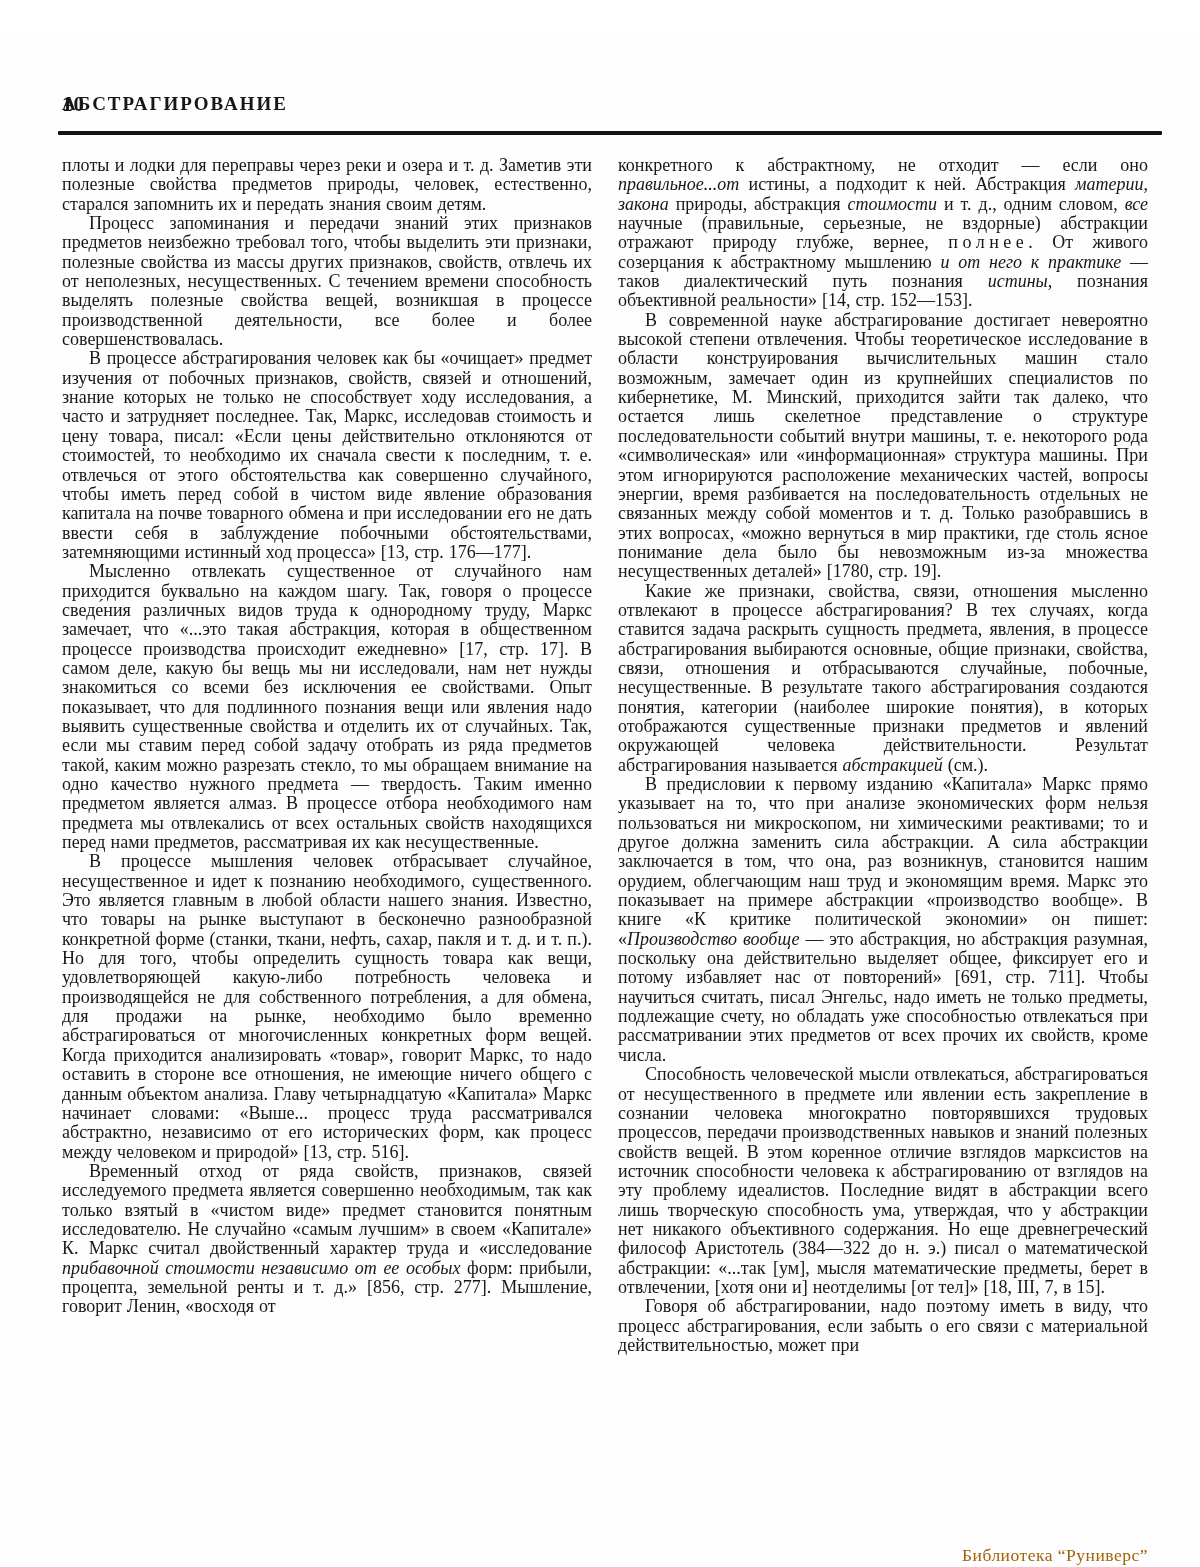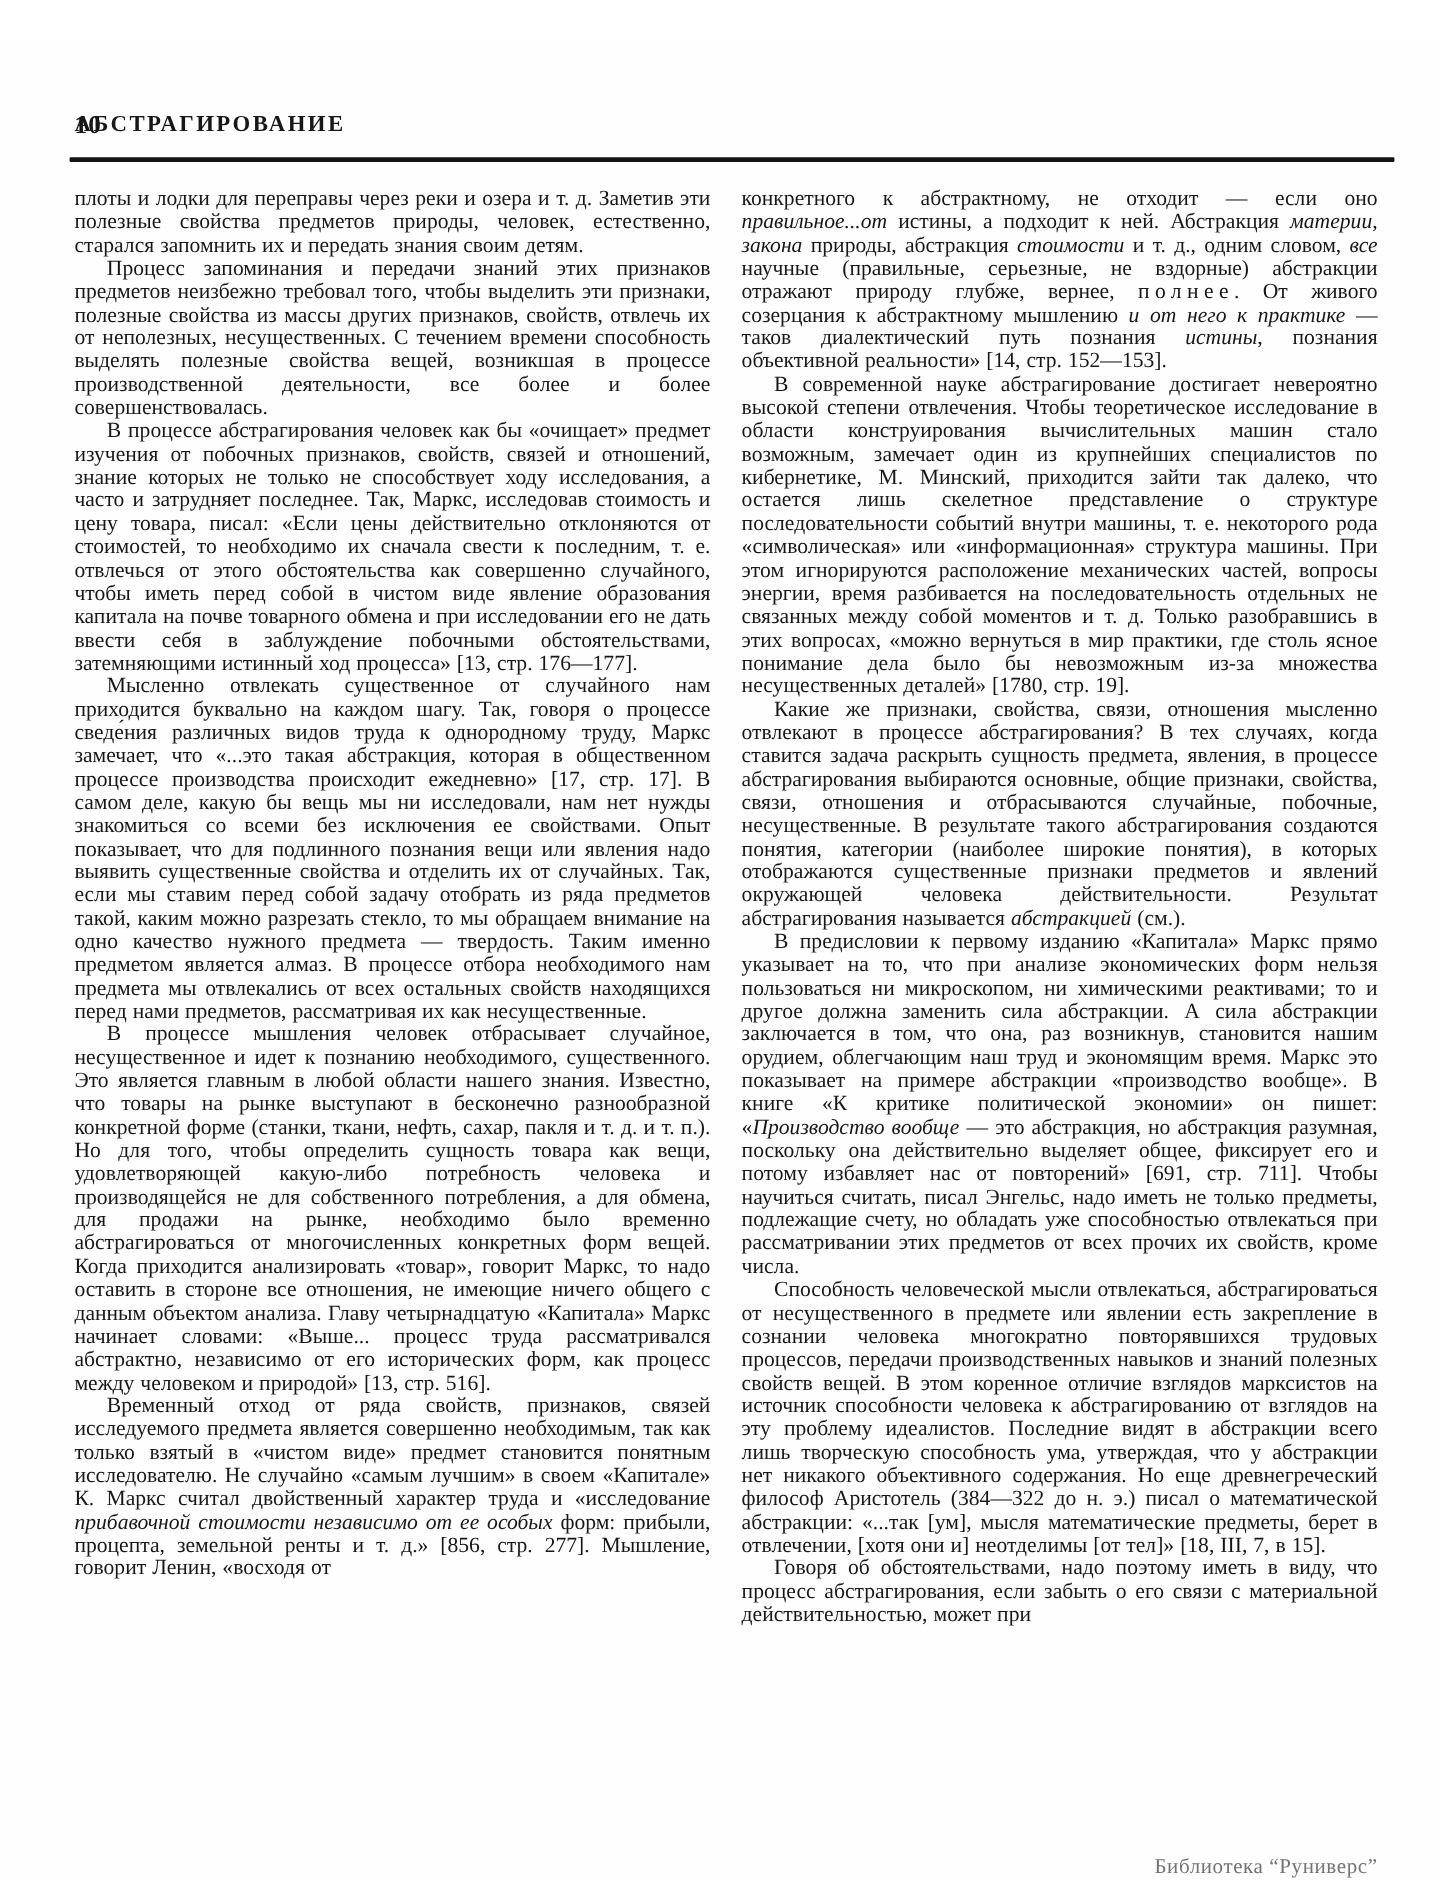--- a/index.html
+++ b/index.html
@@ -70,21 +70,21 @@
   }
   .para { margin: 0; }
   .para.indent { text-indent: 27px; }
   .it { font-style: italic; }
   .sp { letter-spacing: 4.5px; }
   .footer-watermark {
     position: absolute;
     right: 52px;
     bottom: 33px;
     font-size: 17.5px;
-    color: #737373;
+    color: #a16207;
     letter-spacing: 0.5px;
   }
 </style>
 </head>
 <body>
 
 <div class="page">
 
   <div class="header">
     <span class="page-number">10</span>
@@ -101,19 +101,19 @@
         <p class="para indent"><span>Мысленно отвлекать существенное от случайного нам приходится буквально на каждом шагу. Так, говоря о процессе сведе́ния различных видов труда к однородному труду, Маркс замечает, что «...это такая абстракция, которая в общественном процессе производства происходит ежедневно» [17, стр. 17]. В самом деле, какую бы вещь мы ни исследовали, нам нет нужды знакомиться со всеми без исключения ее свойствами. Опыт показывает, что для подлинного познания вещи или явления надо выявить существенные свойства и отделить их от случайных. Так, если мы ставим перед собой задачу отобрать из ряда предметов такой, каким можно разрезать стекло, то мы обращаем внимание на одно качество нужного предмета — твердость. Таким именно предметом является алмаз. В процессе отбора необходимого нам предмета мы отвлекались от всех остальных свойств находящихся перед нами предметов, рассматривая их как несущественные.</span></p>
         <p class="para indent"><span>В процессе мышления человек отбрасывает случайное, несущественное и идет к познанию необходимого, существенного. Это является главным в любой области нашего знания. Известно, что товары на рынке выступают в бесконечно разнообразной конкретной форме (станки, ткани, нефть, сахар, пакля и т. д. и т. п.). Но для того, чтобы определить сущность товара как вещи, удовлетворяющей какую-либо потребность человека и производящейся не для собственного потребления, а для обмена, для продажи на рынке, необходимо было временно абстрагироваться от многочисленных конкретных форм вещей. Когда приходится анализировать «товар», говорит Маркс, то надо оставить в стороне все отношения, не имеющие ничего общего с данным объектом анализа. Главу четырнадцатую «Капитала» Маркс начинает словами: «Выше... процесс труда рассматривался абстрактно, независимо от его исторических форм, как процесс между человеком и природой» [13, стр. 516].</span></p>
         <p class="para indent"><span>Временный отход от ряда свойств, признаков, связей исследуемого предмета является совершенно необходимым, так как только взятый в «чистом виде» предмет становится понятным исследователю. Не случайно «самым лучшим» в своем «Капитале» К. Маркс считал двойственный характер труда и «исследование </span><span class="it">прибавочной стоимости независимо от ее особых</span><span> форм: прибыли, процепта, земельной ренты и т. д.» [856, стр. 277]. Мышление, говорит Ленин, «восходя от</span></p>
       </div>
     <div class="col">
         <p class="para"><span>конкретного к абстрактному, не отходит — если оно </span><span class="it">правильное...от</span><span> истины, а подходит к ней. Абстракция </span><span class="it">материи, закона</span><span> природы, абстракция </span><span class="it">стоимости</span><span> и т. д., одним словом, </span><span class="it">все</span><span> научные (правильные, серьезные, не вздорные) абстракции отражают природу глубже, вернее, </span><span class="sp">полнее</span><span>. От живого созерцания к абстрактному мышлению </span><span class="it">и от него к практике</span><span> — таков диалектический путь познания </span><span class="it">истины</span><span>, познания объективной реальности» [14, стр. 152—153].</span></p>
         <p class="para indent"><span>В современной науке абстрагирование достигает невероятно высокой степени отвлечения. Чтобы теоретическое исследование в области конструирования вычислительных машин стало возможным, замечает один из крупнейших специалистов по кибернетике, М. Минский, приходится зайти так далеко, что остается лишь скелетное представление о структуре последовательности событий внутри машины, т. е. некоторого рода «символическая» или «информационная» структура машины. При этом игнорируются расположение механических частей, вопросы энергии, время разбивается на последовательность отдельных не связанных между собой моментов и т. д. Только разобравшись в этих вопросах, «можно вернуться в мир практики, где столь ясное понимание дела было бы невозможным из-за множества несущественных деталей» [1780, стр. 19].</span></p>
         <p class="para indent"><span>Какие же признаки, свойства, связи, отношения мысленно отвлекают в процессе абстрагирования? В тех случаях, когда ставится задача раскрыть сущность предмета, явления, в процессе абстрагирования выбираются основные, общие признаки, свойства, связи, отношения и отбрасываются случайные, побочные, несущественные. В результате такого абстрагирования создаются понятия, категории (наиболее широкие понятия), в которых отображаются существенные признаки предметов и явлений окружающей человека действительности. Результат абстрагирования называется </span><span class="it">абстракцией</span><span> (см.).</span></p>
         <p class="para indent"><span>В предисловии к первому изданию «Капитала» Маркс прямо указывает на то, что при анализе экономических форм нельзя пользоваться ни микроскопом, ни химическими реактивами; то и другое должна заменить сила абстракции. А сила абстракции заключается в том, что она, раз возникнув, становится нашим орудием, облегчающим наш труд и экономящим время. Маркс это показывает на примере абстракции «производство вообще». В книге «К критике политической экономии» он пишет: «</span><span class="it">Производство вообще</span><span> — это абстракция, но абстракция разумная, поскольку она действительно выделяет общее, фиксирует его и потому избавляет нас от повторений» [691, стр. 711]. Чтобы научиться считать, писал Энгельс, надо иметь не только предметы, подлежащие счету, но обладать уже способностью отвлекаться при рассматривании этих предметов от всех прочих их свойств, кроме числа.</span></p>
         <p class="para indent"><span>Способность человеческой мысли отвлекаться, абстрагироваться от несущественного в предмете или явлении есть закрепление в сознании человека многократно повторявшихся трудовых процессов, передачи производственных навыков и знаний полезных свойств вещей. В этом коренное отличие взглядов марксистов на источник способности человека к абстрагированию от взглядов на эту проблему идеалистов. Последние видят в абстракции всего лишь творческую способность ума, утверждая, что у абстракции нет никакого объективного содержания. Но еще древнегреческий философ Аристотель (384—322 до н. э.) писал о математической абстракции: «...так [ум], мысля математические предметы, берет в отвлечении, [хотя они и] неотделимы [от тел]» [18, III, 7, в 15].</span></p>
-        <p class="para indent"><span>Говоря об обстоятельствами, надо поэтому иметь в виду, что процесс абстрагирования, если забыть о его связи с материальной действительностью, может при</span></p>
+        <p class="para indent"><span>Говоря об абстрагировании, надо поэтому иметь в виду, что процесс абстрагирования, если забыть о его связи с материальной действительностью, может при</span></p>
       </div>
   </div>
 
   <div class="footer-watermark">Библиотека “Руниверс”</div>
 
 </div>
 
 </body></html>

